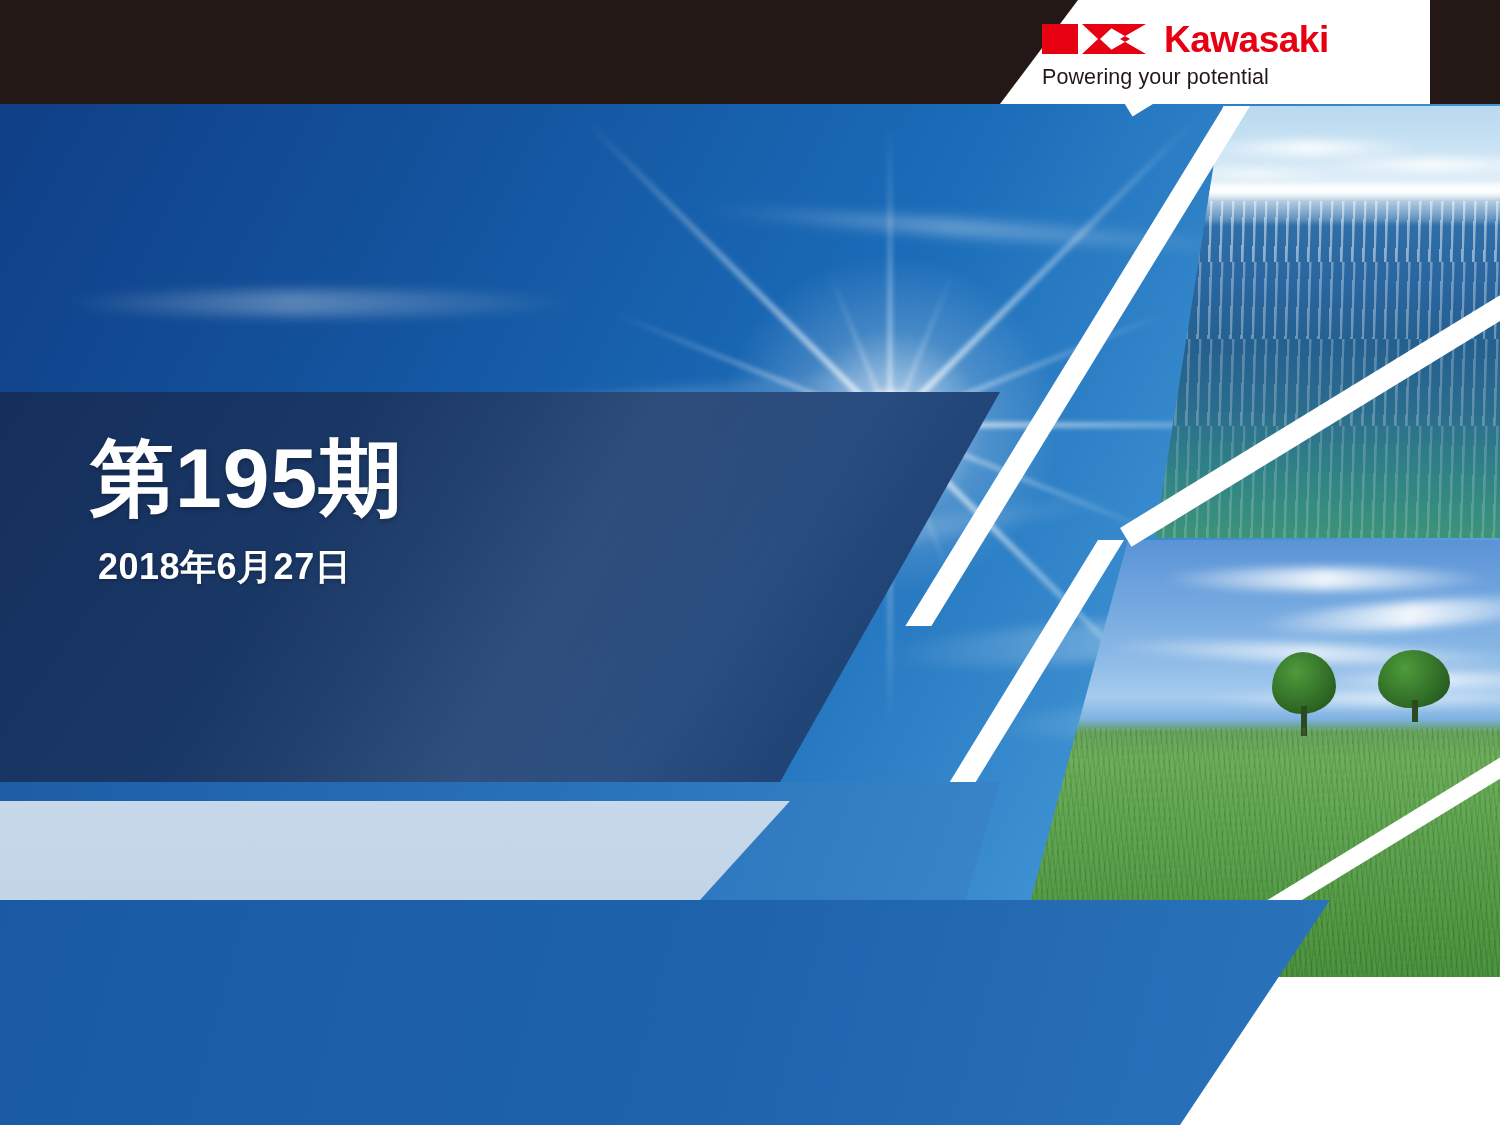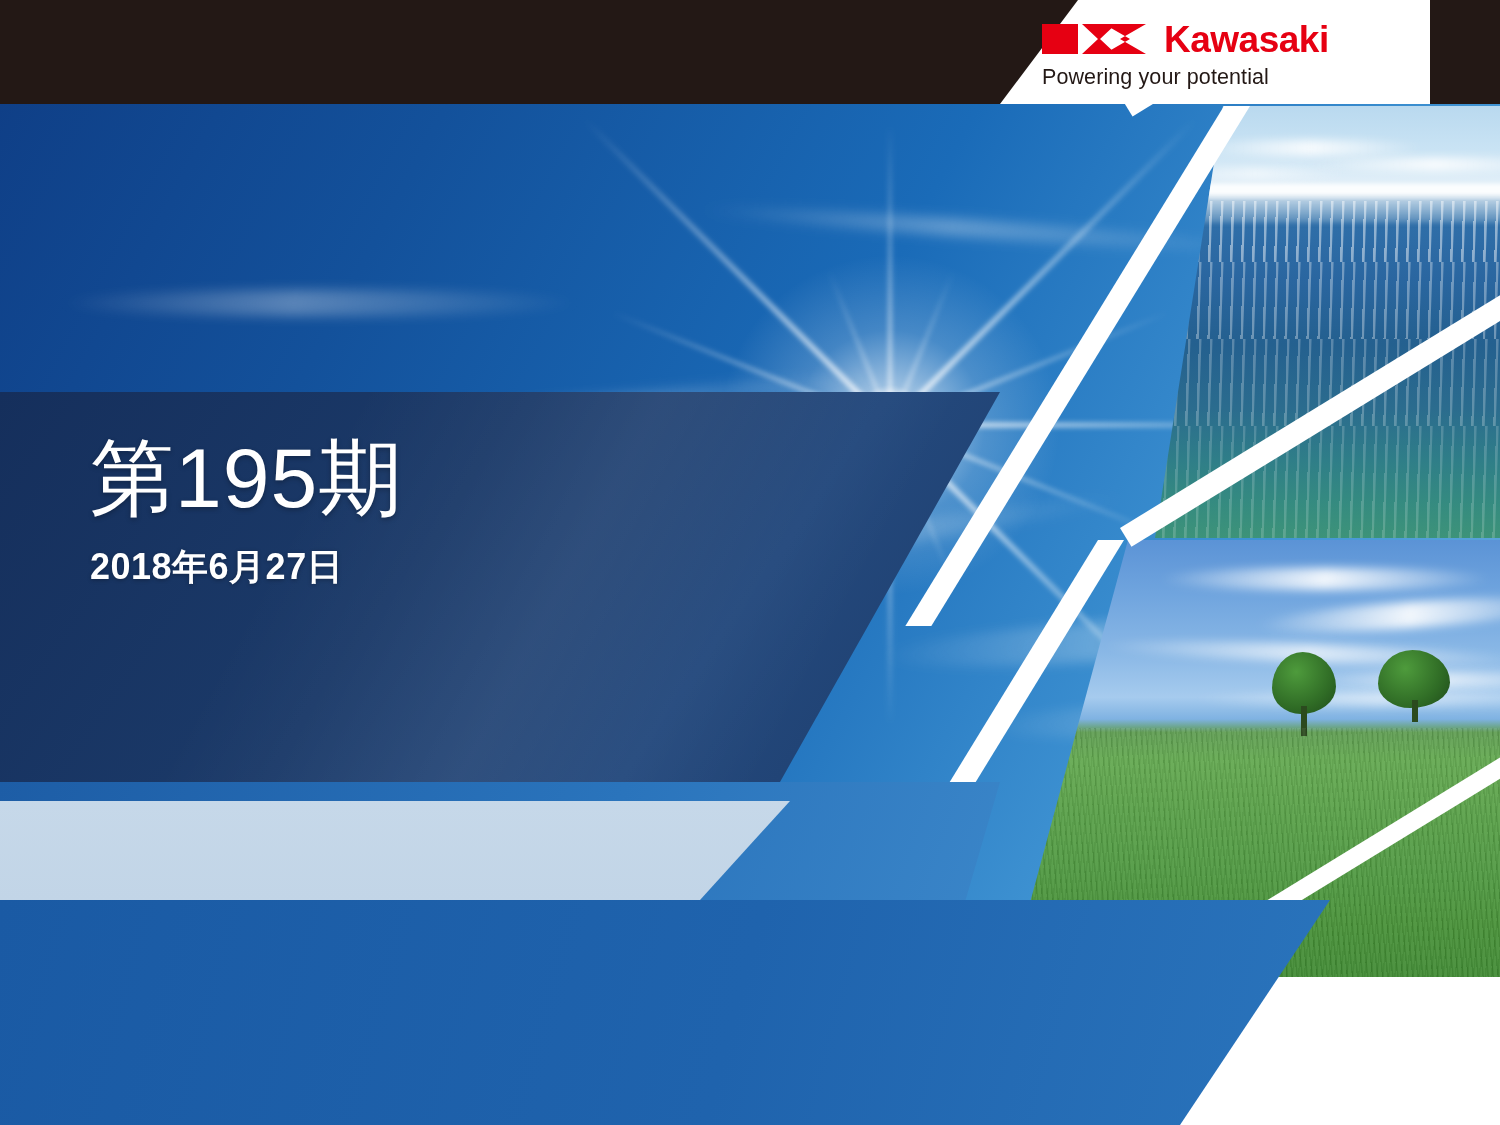--- a/index.html
+++ b/index.html
@@ -143,36 +143,37 @@
     background:linear-gradient(125deg,#152f5c 0%,#1b3a69 42%,#24497d 70%,#1d3d6c 100%);
     clip-path:polygon(0 0, 1000px 0, 780px 390px, 0 390px);
   }
   .navy-sheen{
     position:absolute;left:0;top:0;width:1000px;height:390px;
     background:linear-gradient(118deg, rgba(255,255,255,0) 30%, rgba(255,255,255,.07) 55%, rgba(255,255,255,0) 80%);
     pointer-events:none;
   }
   .title-area{position:absolute;left:90px;top:432px;width:760px;}
   .t-line1{
-    color:#ffffff;font-size:84px;line-height:92px;font-weight:400;
+    color:#ffffff;font-size:84px;line-height:92px;font-weight:700;
     letter-spacing:1px;
     text-shadow:0 2px 5px rgba(0,0,0,.28);
     white-space:nowrap;
   }
   .t-line2{
     color:#ffffff;font-size:92px;line-height:104px;font-weight:bold;
     letter-spacing:4px;margin-top:4px;
     text-shadow:0 2px 6px rgba(0,0,0,.32);
     white-space:nowrap;
   }
   .t-date{
     color:#ffffff;font-size:36px;line-height:42px;font-weight:bold;
     letter-spacing:.5px;margin-top:22px;
     text-shadow:0 1px 4px rgba(0,0,0,.3);
     white-space:nowrap;
+    margin-left:8px;
   }
 
   
   .bluebottom{
     position:absolute;left:0;top:900px;width:1330px;height:225px;
     background:linear-gradient(105deg,#1a5aa4 0%,#1f63ad 55%,#2a74bc 100%);
     clip-path:polygon(0 0, 1330px 0, 1180px 225px, 0 225px);
   }
   
   .midblue{

